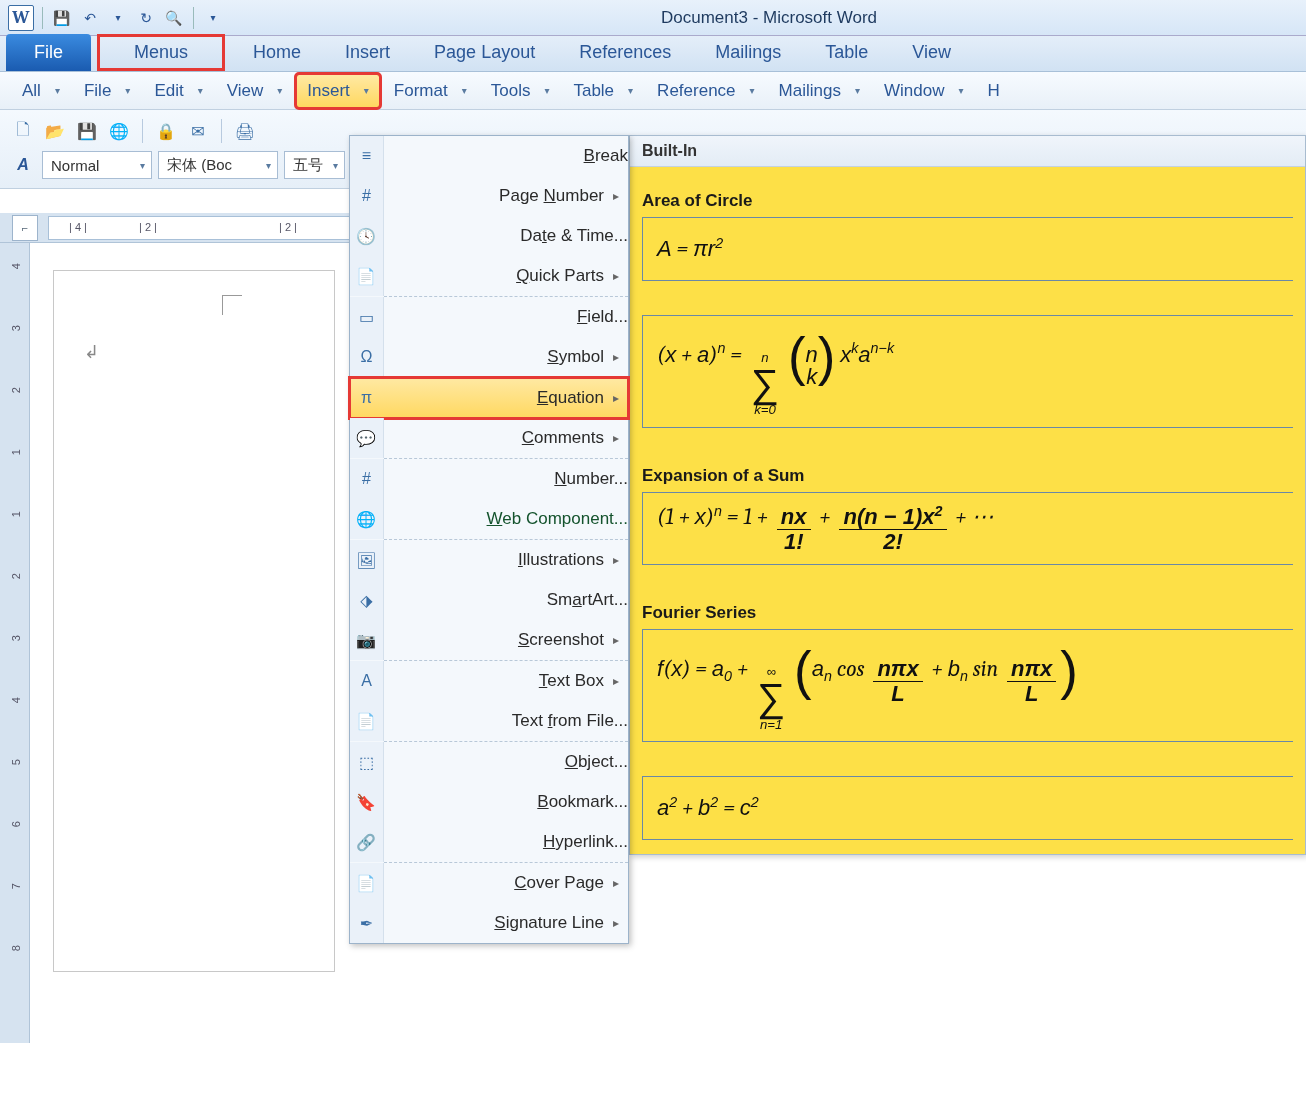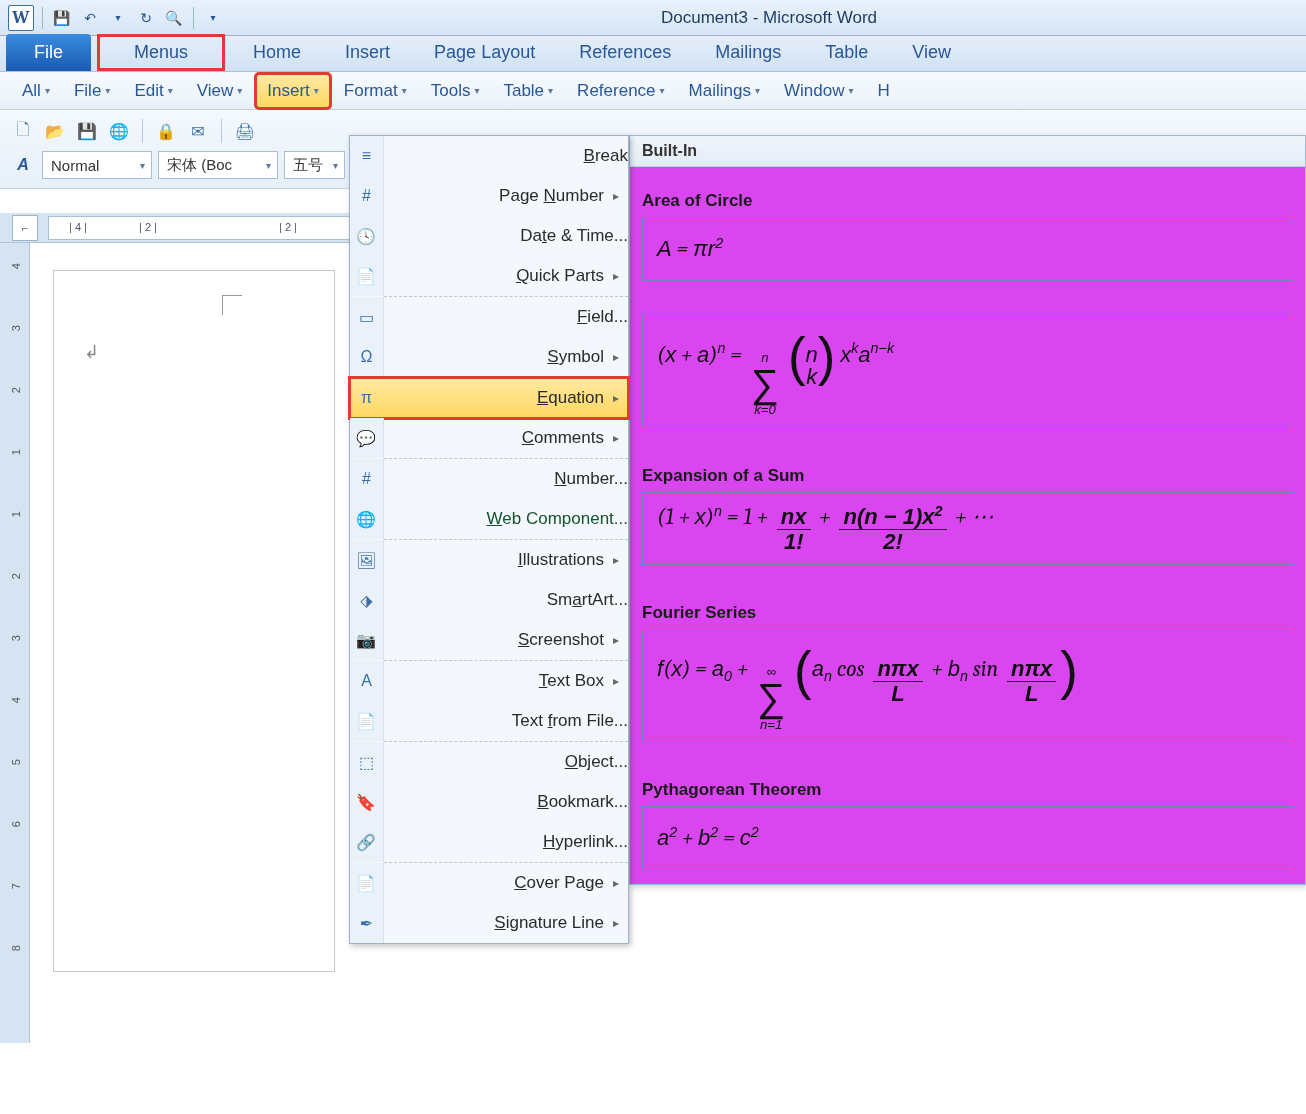--- a/index.html
+++ b/index.html
@@ -14,21 +14,21 @@
 .title-text { flex:1; text-align:center; color:#1e3a5f; font-size:17px;}
 
 
 .ribbon-tabs { height:36px; background:linear-gradient(#e4eef9,#d1e2f3); border-bottom:1px solid #a8c0d8; display:flex; align-items:flex-end; padding-left:0;}
 .rtab { padding:8px 22px; font-size:18px; color:#2b5797; cursor:pointer; position:relative;}
 .rtab.file { background:linear-gradient(#3a8be0,#1a5bb0); color:#fff; border-radius:4px 4px 0 0; margin-left:6px; padding:8px 28px;}
 .rtab.menus { border:3px solid #e53935; padding:5px 34px; margin:0 6px;}
 
 
 .menubar { height:38px; background:linear-gradient(#f7fbff,#e8f0f8); border-bottom:1px solid #c0d0e0; display:flex; align-items:center; padding-left:12px; gap:4px;}
-.mitem { padding:6px 10px; font-size:17px; color:#2b5797; cursor:pointer; display:flex; align-items:center; gap:4px; border-radius:3px;}
+.mitem { padding:6px 10px; font-size:17px; color:#2b5797; cursor:pointer; display:flex; align-items:center; gap:14px; border-radius:3px;}
 .mitem .arr { font-size:10px; color:#5a7ba0;}
 .mitem.insert-hl { background:linear-gradient(#ffe9a3,#ffd860); border:1px solid #e0b030; outline:3px solid #e53935; outline-offset:-1px;}
 
 
 .toolbars { background:linear-gradient(#f4f9fe,#e6eff8); border-bottom:1px solid #c0d0e0; padding:4px 10px 6px 10px;}
 .tb-row { display:flex; align-items:center; gap:6px; height:34px;}
 .tb-btn { width:26px; height:26px; display:flex; align-items:center; justify-content:center; color:#3a6ea5; cursor:pointer; font-size:16px;}
 .tb-sep { width:1px; height:24px; background:#b8cadf; margin:0 4px;}
 .tb-select { height:28px; border:1px solid #a8bdd4; background:#fff; padding:0 20px 0 8px; font-size:15px; cursor:pointer; position:relative; display:flex; align-items:center; color:#333;}
 .tb-select::after{content:"▾"; position:absolute; right:6px; color:#5a7ba0; font-size:10px;}
@@ -52,21 +52,21 @@
 .dd-icon{ width:34px; display:flex; align-items:center; justify-content:center; color:#3a6ea5; font-size:16px; border-right:1px solid #d4e0ec; height:100%; background:#eaf1f9;}
 .dd-label{ flex:1; padding-left:14px; font-size:17px; color:#2a2a2a;text-align:right;}
 .dd-label u{text-decoration:underline;}
 .dd-arrow{ width:24px; text-align:center; color:#666; font-size:12px;}
 .dd-divider{ height:0; border-top:1px dashed #b8c8d8; margin-left:34px;}
 .dd-item.disabled .dd-label{ color:#14532d;}
 .dd-item.equation-hl{ background:linear-gradient(#ffe9a3,#ffd860); outline:3px solid #e53935; outline-offset:-1px;}
 .dd-item.equation-hl .dd-icon{ background:transparent; border-right-color:transparent;}
 
 
-.gallery{ position:absolute; left:629px; top:135px; width:677px; background:#d946ef; border:1px solid #a8bcd0; box-shadow:2px 2px 6px rgba(0,0,0,.2); z-index:19;}
+.gallery{ position:absolute; left:629px; top:135px; width:677px; background:#fde047; border:1px solid #a8bcd0; box-shadow:2px 2px 6px rgba(0,0,0,.2); z-index:19;}
 .g-header{ background:linear-gradient(#f0f5fb,#e3ecf5); border-bottom:1px solid #c4d2e0; padding:6px 12px; font-size:16px; font-weight:bold; color:#333;}
 .g-item{ padding:6px 12px 14px 12px;margin-top:14px;}
 .g-title{ font-weight:bold; font-size:17px; color:#1a1a1a; padding:4px 0 6px 0;}
 .g-box{ border:1px solid #6a88a6; border-right:none; padding:10px 14px; min-height:64px; display:flex; align-items:center;}
 .eq{ font-family:"Cambria Math",Cambria,serif; font-size:22px; font-style:italic; color:#111; white-space:nowrap;}
 .eq sup{font-size:.65em;} .eq sub{font-size:.65em;}
 .sigma-block{display:inline-flex; flex-direction:column; align-items:center; font-style:normal; margin:0 4px; line-height:1;}
 .sigma-block .top{font-size:.6em; font-style:italic;} .sigma-block .sig{font-size:1.8em;} .sigma-block .bot{font-size:.6em; font-style:italic;}
 .frac{display:inline-flex; flex-direction:column; align-items:center; margin:0 4px; line-height:1.1;font-weight:bold;}
 .frac .num{border-bottom:1px solid #111; padding:0 4px;} .frac .den{padding:0 4px;}
@@ -353,19 +353,18 @@
             </span> <span class="paren-l">(</span><i>a<sub>n</sub></i> cos <span class="frac">
               <span class="num"><i>nπx</i></span>
               <span class="den"><i>L</i></span>
             </span> + <i>b<sub>n</sub></i> sin <span class="frac">
               <span class="num"><i>nπx</i></span>
               <span class="den"><i>L</i></span>
             </span><span class="paren-r">)</span></div>
         </div>
       </div>
       <div class="g-item">
-        <div class="g-title">Pythagorean Theorem</div>
         <div class="g-box">
           <div class="eq"><i>a</i><sup>2</sup> + <i>b</i><sup>2</sup> = <i>c</i><sup>2</sup></div>
         </div>
       </div>
     </div>
 </div>
 
 </body></html>

